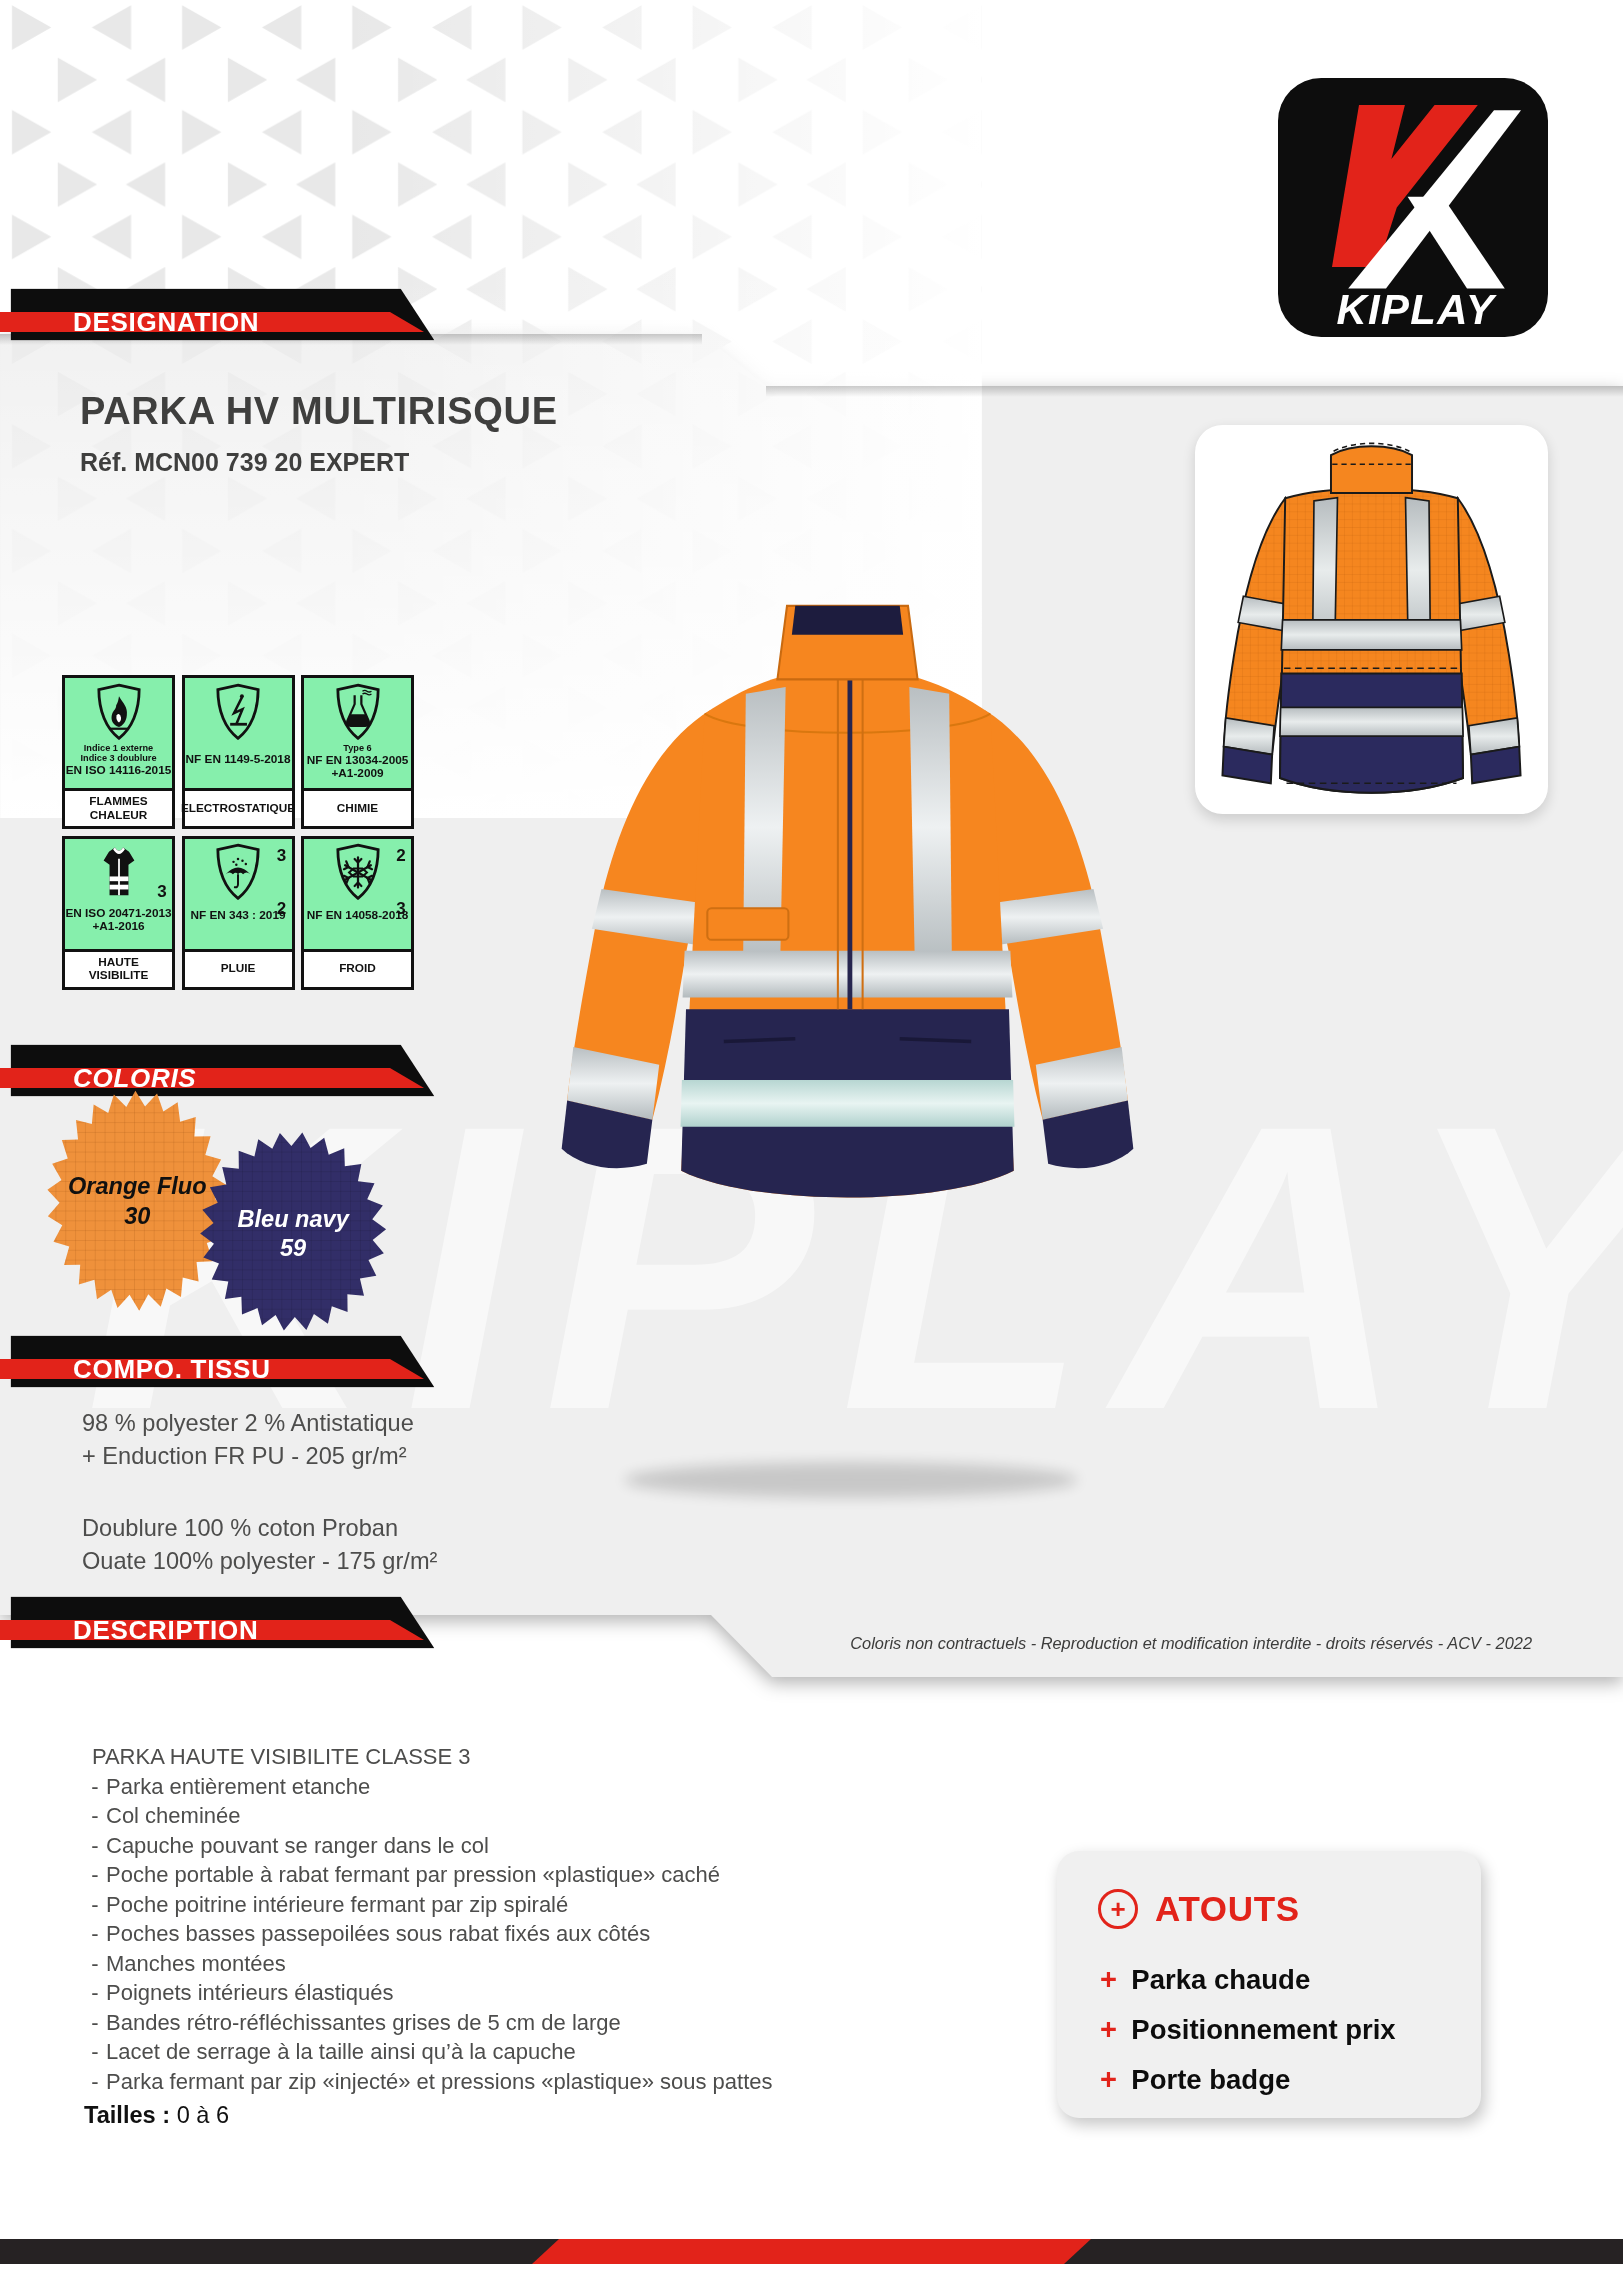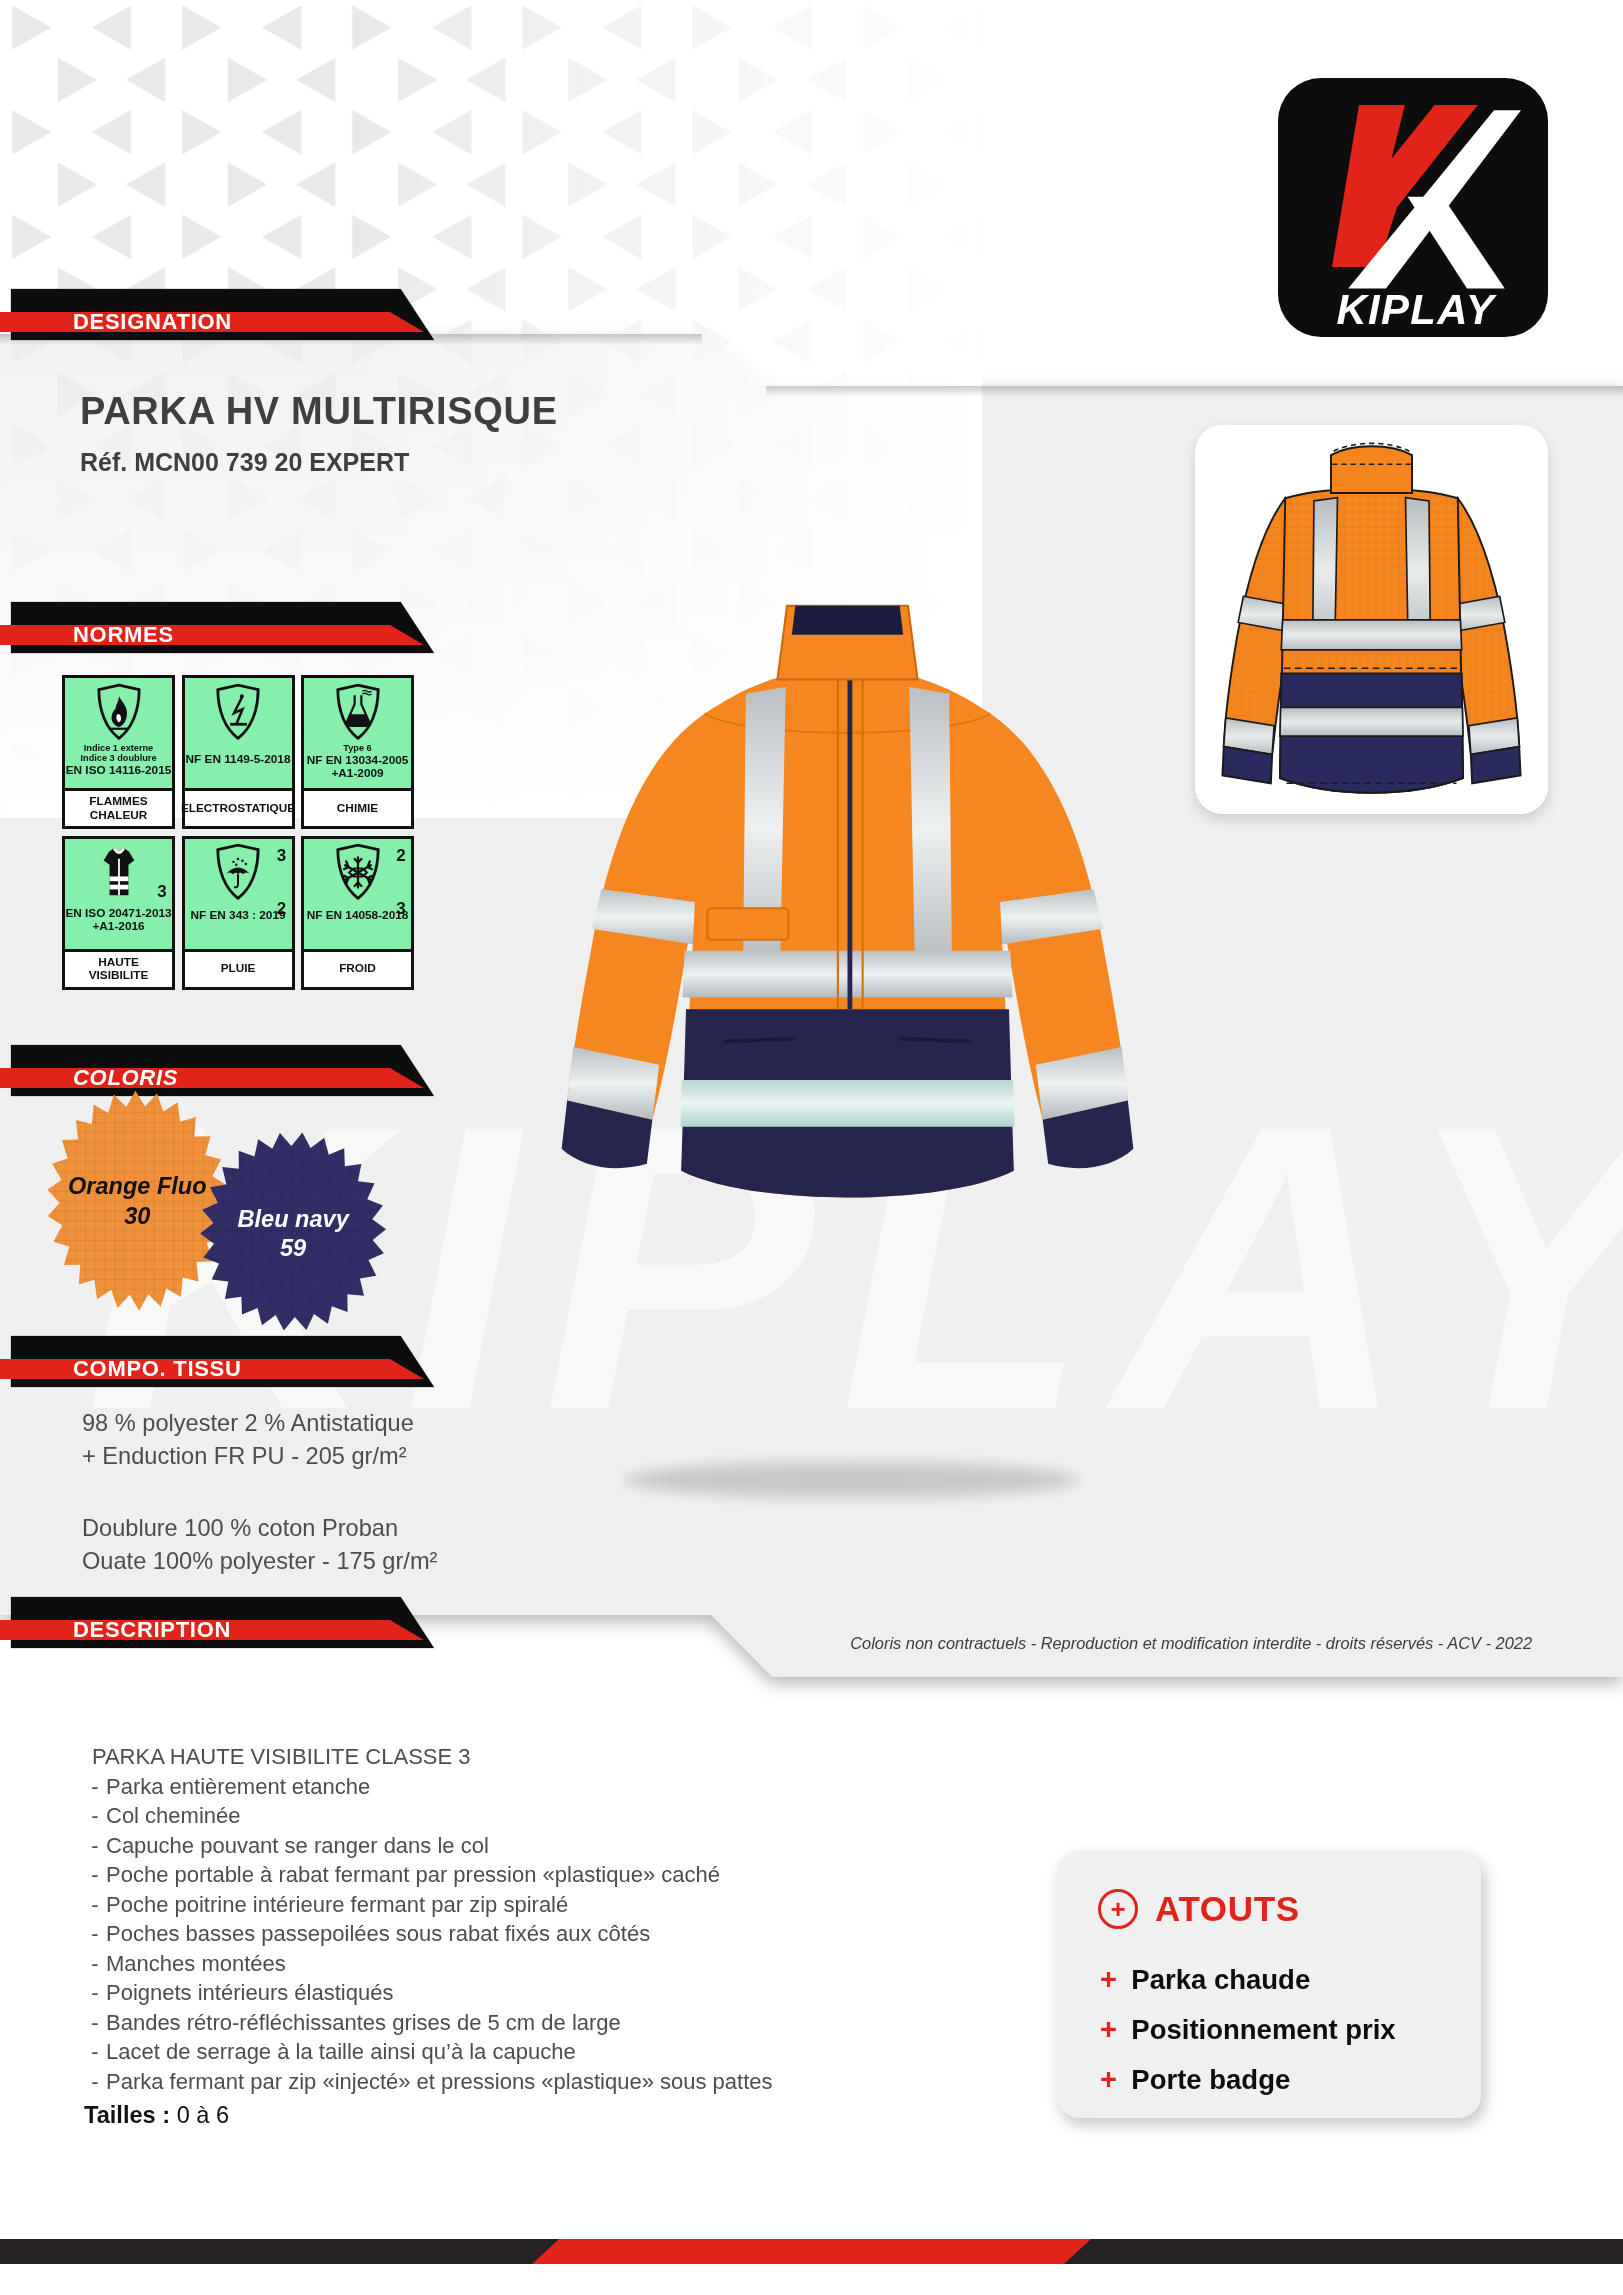--- a/index.html
+++ b/index.html
@@ -15,21 +15,21 @@
     background:linear-gradient(to bottom,rgba(0,0,0,.20),rgba(0,0,0,0));}
   .watermark{position:absolute;left:85px;top:1034px;z-index:1;font-size:406px;font-weight:bold;font-style:italic;
     color:rgba(255,255,255,.55);letter-spacing:26px;white-space:nowrap;}
   
   .banner{position:absolute;left:0;width:424px;height:52px;z-index:2;}
   .banner .sh{position:absolute;inset:0;transform:translate(10.5px,8.5px);background:#0d0d0d;
     clip-path:polygon(0 0,calc(100% - 34px) 0,100% 100%,0 100%);}
   .banner .face{position:absolute;inset:0;background:#e2231a;
     clip-path:polygon(0 0,calc(100% - 34px) 0,100% 100%,0 100%);
     display:flex;align-items:center;padding-left:73px;box-sizing:border-box;
-    color:#fff;font-weight:bold;font-size:22px;letter-spacing:0.7px;margin-top:32px;}
+    color:#fff;font-weight:bold;font-size:26px;letter-spacing:0.7px;margin-top:32px;}
   
   .title{position:absolute;left:80px;top:390px;z-index:2;font-size:38px;font-weight:bold;color:#3f3f3e;letter-spacing:0.7px;}
   .ref{position:absolute;left:80px;top:448px;z-index:2;font-size:25px;font-weight:bold;color:#3f3f3e;}
   
   .logo{position:absolute;left:1278px;top:77px;width:270px;height:261px;z-index:3;}
   
   .picto-grid{position:absolute;left:62px;top:675px;z-index:2;display:grid;
     grid-template-columns:repeat(3,113px);grid-auto-rows:auto;column-gap:6.5px;row-gap:6.5px;}
   .picto{background:#fff;}
   .picto-main{border:3.3px solid #111;background:#86efac;height:110px;position:relative;
@@ -126,24 +126,20 @@
     <text x="51" y="91" text-anchor="middle" font-family="Liberation Sans, sans-serif" font-size="15.5" font-weight="bold" font-style="italic" fill="#ffffff" letter-spacing="0.5">KIPLAY</text>
   </svg>
 
   <div class="banner" style="top:280px;">
     <div class="sh"></div>
       <div class="face">DESIGNATION</div>
   </div>
   <div class="title">PARKA HV MULTIRISQUE</div>
   <div class="ref">Réf. MCN00 739 20 EXPERT</div>
 
-  <div class="banner" style="top:593px;">
-    <div class="sh"></div>
-      <div class="face">NORMES</div>
-  </div>
 
   <div class="picto-grid">
 
     <div class="picto">
       <div class="picto-main">
         <svg width="56" height="63" viewBox="0 0 100 110">
           <path d="M50,6 L86,14 C86,52 73,84 50,101 C27,84 14,52 14,14 Z" fill="none" stroke="#111" stroke-width="5"></path>
           <path d="M50,26 C57,38 66,45 64,60 C63,72 56,79 50,81 C39,78 34,68 38,57 C40,51 45,49 45,42 C48,38 49,32 50,26 Z" fill="#111"></path>
           <path d="M46,60 C44,66 47,71 50,73 C54,70 55,65 52,60 C50,57 48,57 46,60 Z" fill="#fff"></path>
           <line x1="34" y1="84" x2="66" y2="84" stroke="#111" stroke-width="4"></line>

